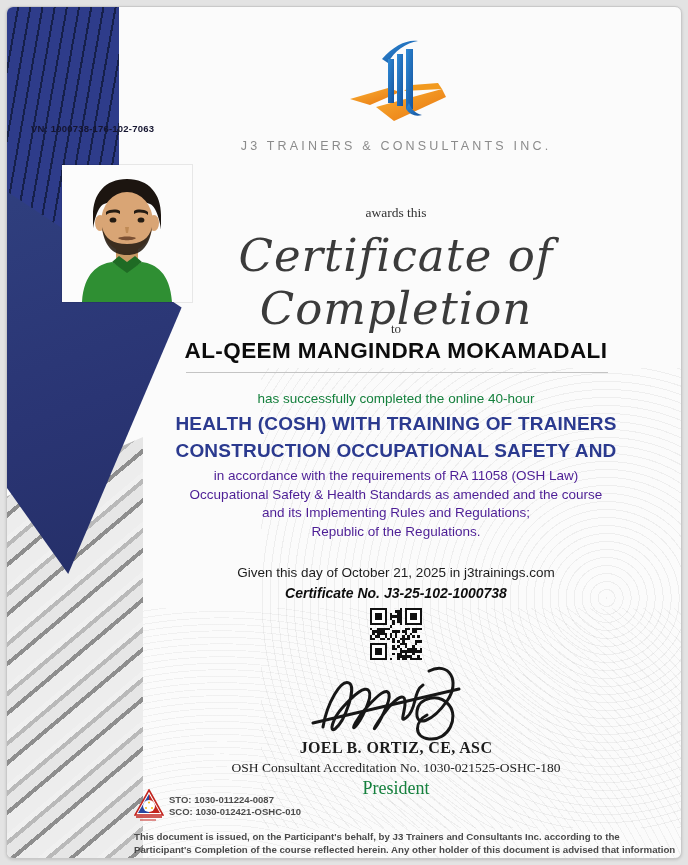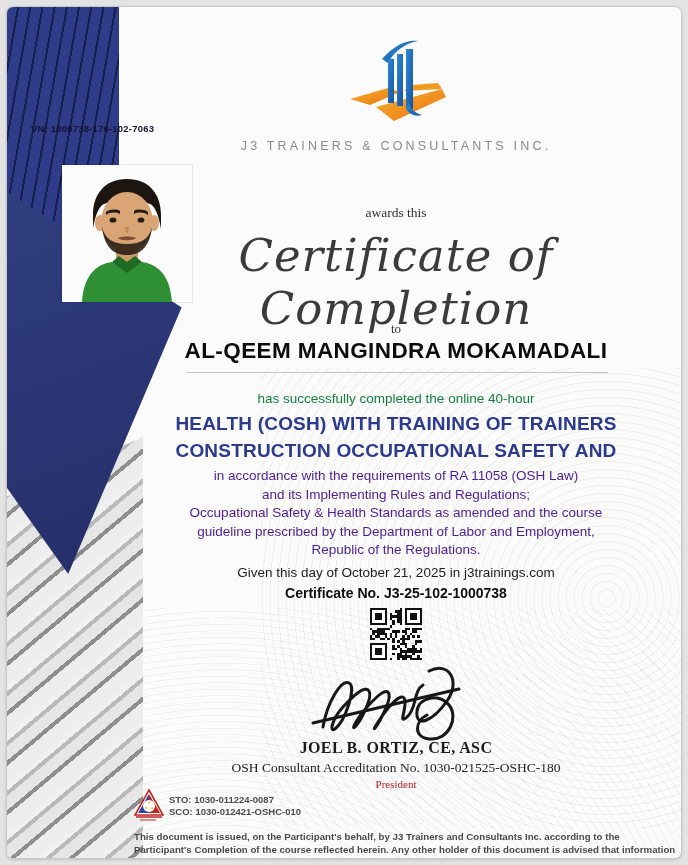--- a/index.html
+++ b/index.html
@@ -48,28 +48,28 @@
   .company { top:132px; font-size:12.5px; letter-spacing:3.2px; color:#8b8b8b; }
   .awards { top:198px; font-family:"Liberation Serif", serif; font-size:13.5px; color:#333; }
   .title { top:222px; font-family:"DejaVu Serif", serif; font-style:italic; font-size:45px; color:#3b3b3b; letter-spacing:1px; }
   .to { top:314px; font-family:"Liberation Serif", serif; font-size:13px; color:#333; }
   .name { top:331px; font-size:22.5px; font-weight:bold; color:#0c0c0c; letter-spacing:.4px; }
   .name-rule { position:absolute; top:365px; left:69px; width:422px; height:1px; background:#c4c4c4; }
   .completed { top:384px; font-size:13.5px; color:#15803d; }
   .course { top:403px; font-size:19px; font-weight:bold; color:#2b3a8f; line-height:27px; letter-spacing:.2px; }
   .accordance { top:460px; font-size:13.5px; color:#4c1d95; line-height:18.5px; }
   .given { top:558px; font-size:13.5px; color:#1c1c1c; }
-  .certno { top:578px; font-size:14px; font-weight:bold; color:#0e0e0e; }
+  .certno { top:578px; font-size:14px; font-weight:bold; color:#0e0e0e;font-style:italic; }
   .qr { position:absolute; left:0; right:0; top:601px; text-align:center; }
   .qr svg { width:52px; height:52px; }
   .signature { position:absolute; left:0; right:0; top:652px; text-align:center; }
   .signature svg { width:190px; height:96px; }
   .signatory-name { top:732px; font-family:"Liberation Serif", serif; font-size:16px; font-weight:bold; color:#1b1b1b; letter-spacing:.4px; }
   .accreditation { top:753px; font-family:"Liberation Serif", serif; font-size:13.5px; color:#222; }
-  .position { top:771px; font-family:"Liberation Serif", serif; font-size:11px; color:#b91c1c; }
+  .position { top:771px; font-family:"Liberation Serif", serif; font-size:18px; color:#15803d; }
   .bottom-accred { position:absolute; left:127px; top:782px; display:flex; align-items:center; gap:5px; }
   .bottom-accred .nums { font-size:9.5px; font-weight:bold; color:#4c4c4c; line-height:12.5px; }
   .disclaimer {
     position:absolute; left:127px; top:824px; width:545px;
     font-size:9.7px; font-weight:bold; color:#4a4a4a; line-height:12.8px;
   }
 </style>
 </head>
 <body>
 
@@ -144,23 +144,22 @@
 
     <div class="cline completed">has successfully completed the online 40-hour</div>
 
     <div class="cline course">
       <div>HEALTH (COSH) WITH TRAINING OF TRAINERS</div>
       <div>CONSTRUCTION OCCUPATIONAL SAFETY AND</div>
     </div>
 
     <div class="cline accordance">
       <div>in accordance with the requirements of RA 11058 (OSH Law)</div>
+      <div>Occupational Safety &amp; Health Standards as amended and the course</div>
       <div>and its Implementing Rules and Regulations;</div>
-      <div>Occupational Safety &amp; Health Standards as amended and the course</div>
-      <div>guideline prescribed by the Department of Labor and Employment,</div>
       <div>Republic of the Regulations.</div>
     </div>
 
     <div class="cline given">Given this day of October 21, 2025 in j3trainings.com</div>
     <div class="cline certno">Certificate No. J3-25-102-1000738</div>
 
     <div class="qr">
       <svg id="qr-svg" viewBox="0 0 21 21" shape-rendering="crispEdges">
           <rect x="12" y="0" width="1" height="1" fill="#111"></rect>
           <rect x="10" y="1" width="1" height="1" fill="#111"></rect>

